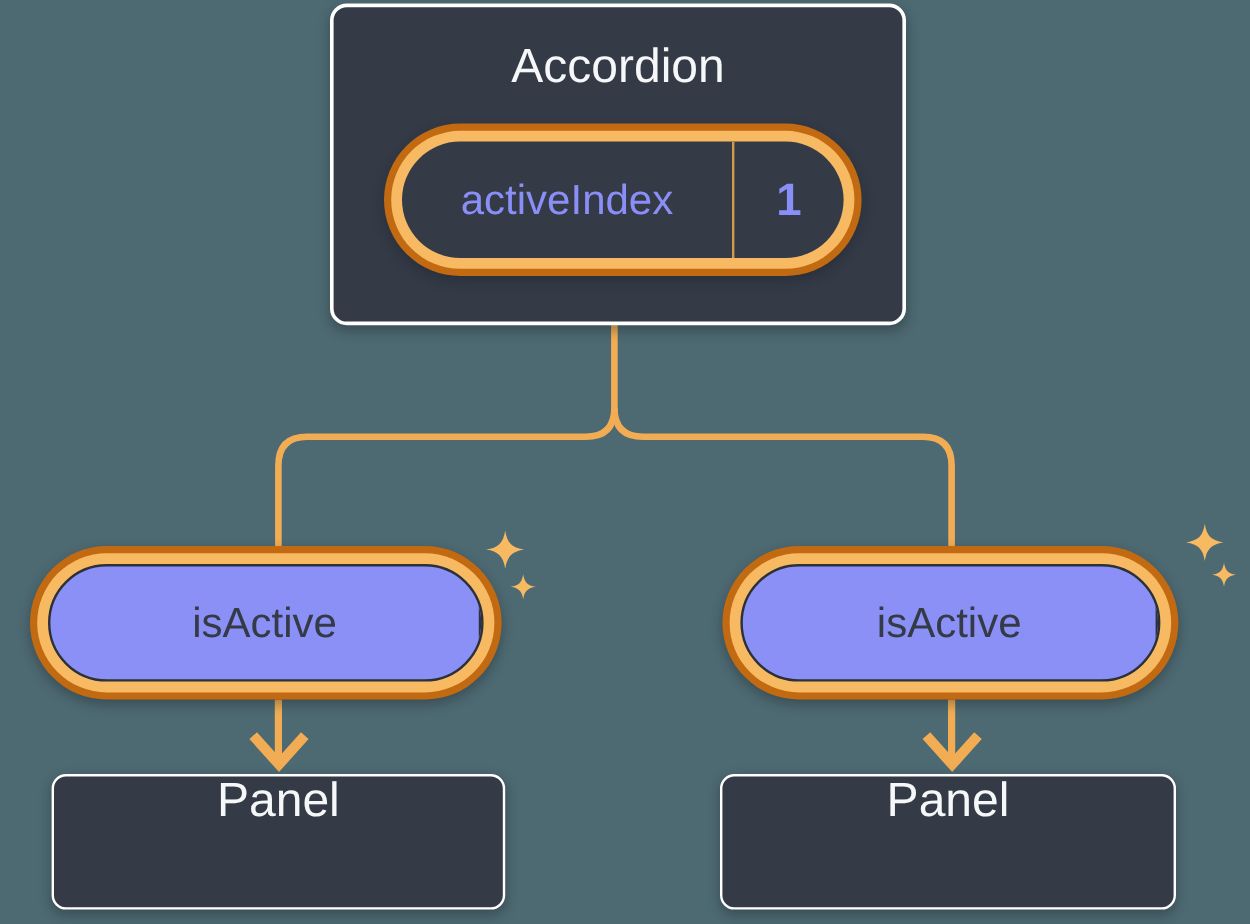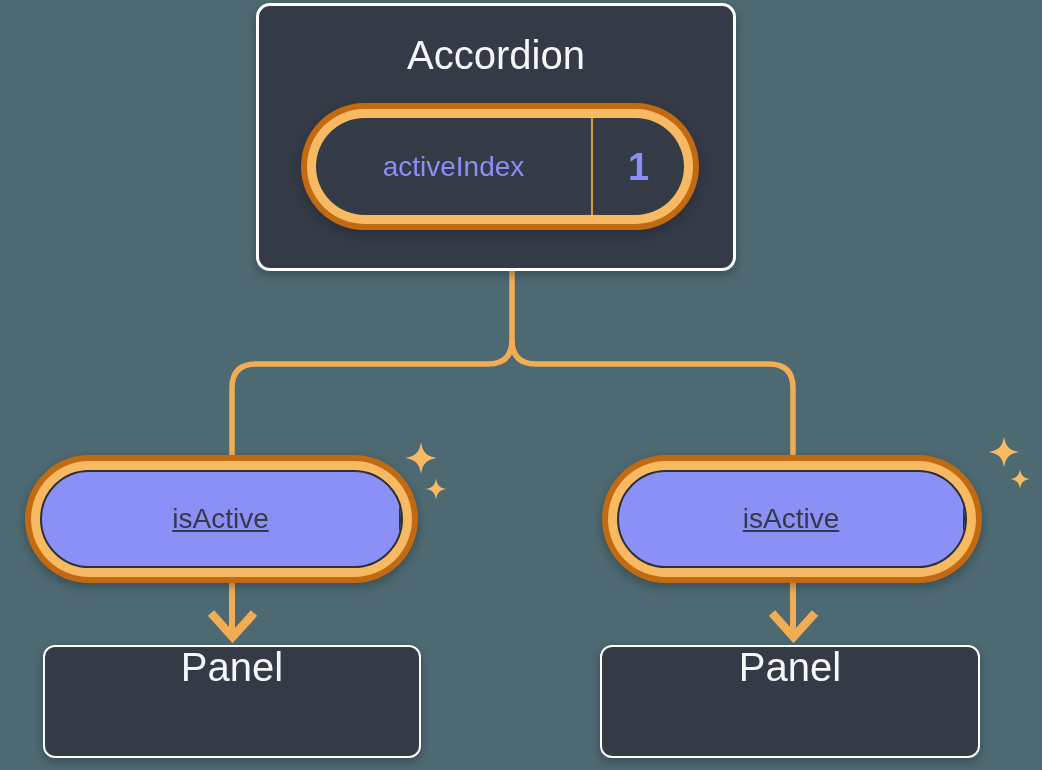--- a/index.html
+++ b/index.html
@@ -13,21 +13,21 @@
   .arrow-stem{fill:none;stroke:var(--line-gold,#F2AD54);stroke-width:6px;}
   .chevron{fill:none;stroke:var(--line-gold,#F2AD54);stroke-width:8.5px;stroke-linejoin:miter;stroke-linecap:butt;}
   .sparkle{fill:var(--ring-gold,#F7BA62);}
 
   .node{
     position:absolute;box-sizing:border-box;
     background:var(--node-bg,#343A46);
     border:3px solid var(--node-border,#FFFFFF);
     box-shadow:0 4px 10px rgba(22,28,38,0.35);
   }
-  .accordion{left:256px;top:3px;width:480px;height:268px;border-radius:14px;}
+  .accordion{left:275px;top:3px;width:480px;height:268px;border-radius:14px;}
   .node-title{
     padding-top:29px;text-align:center;
     font-size:40px;font-weight:500;line-height:40px;
     color:var(--title-text,#F6F7F9);
   }
   .panel{border-radius:12px;display:flex;justify-content:center;border-width:2.5px;}
   .panel-left{left:43px;top:645px;width:378px;height:113px;}
   .panel-right{left:600px;top:645px;width:380px;height:113px;}
   .panel .node-title{padding-top:0;}
 
@@ -41,28 +41,28 @@
   .pill-body{box-sizing:border-box;width:100%;height:100%;border-radius:999px;
     display:flex;align-items:stretch;overflow:hidden;}
   .dark-body{background:var(--node-bg,#343A46);}
   .purple-body{background:var(--pill-purple,#8B90F6);border:2.5px solid var(--dark-outline,#2B3039);}
 
   .pill-top{left:42px;top:97px;width:398px;height:127px;}
   .pill-left{left:25px;top:455px;width:393px;height:128px;}
   .pill-right{left:602px;top:455px;width:380px;height:128px;}
 
   .pill-label{flex:1;display:flex;align-items:center;justify-content:center;
-    font-size:28px;line-height:1;}
+    font-size:35px;line-height:1;}
   .pill-value{display:flex;align-items:center;justify-content:center;
     font-size:38px;font-weight:bold;line-height:1;}
   .pill-divider{width:2px;align-self:stretch;}
   .gold-divider{background:var(--top-divider,#D39A4C);}
   .dark-divider{background:var(--dark-outline,#2B3039);}
   .purple-text{color:var(--purple-text,#8A8FF8);}
-  .dark-text{color:var(--dark-text,#343A46);text-decoration:underline;}
+  .dark-text{color:var(--dark-text,#343A46);}
   .val-top{width:91px;}
   .val-left{width:155px;}
   .val-right{width:134px;}
 </style>
 </head>
 <body>
 
 <div class="canvas">
 
   <svg class="overlay" viewBox="0 0 1042 770">

